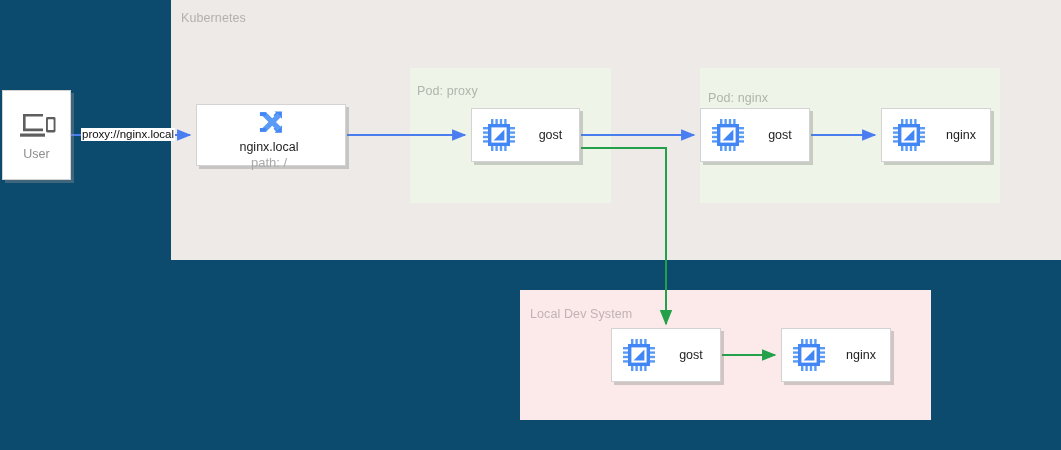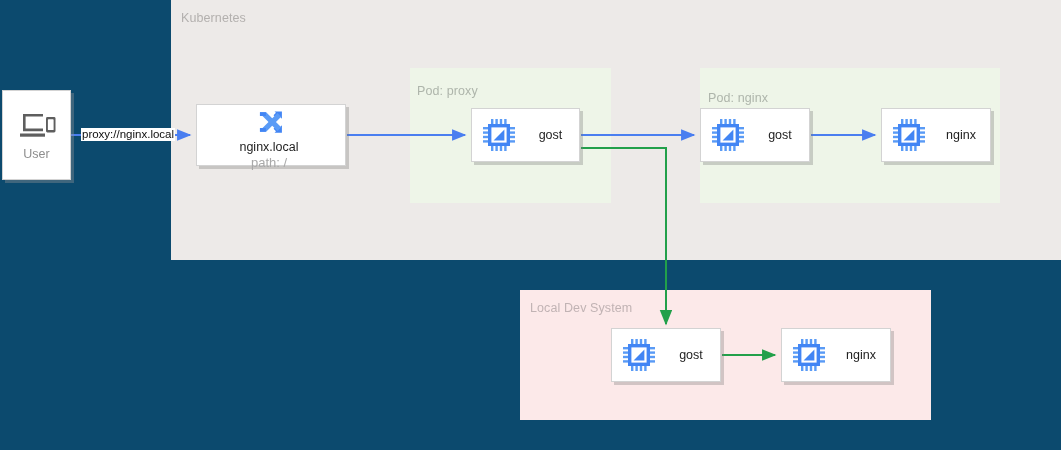--- a/index.html
+++ b/index.html
@@ -152,21 +152,21 @@
 
   <div class="region" id="region-pod-proxy">
     <span class="region-label greenish" style="left:7px; top:10px;margin-top:6px;">Pod: proxy</span>
   </div>
 
   <div class="region" id="region-pod-nginx">
     <span class="region-label greenish" style="left:8px; top:23px;">Pod: nginx</span>
   </div>
 
   <div class="region" id="region-local-dev">
-    <span class="region-label pinkish" style="left:10px; top:11px;">Local Dev System</span>
+    <span class="region-label pinkish" style="left:10px; top:17px;">Local Dev System</span>
   </div>
 
   <svg class="edges">
     <defs>
       <marker id="arrow-blue" markerWidth="9" markerHeight="9" refX="7.2" refY="3.2" orient="auto" markerUnits="strokeWidth">
         <path d="M0,0 L8,3.2 L0,6.4 z" fill="#4a7ef0"></path>
       </marker>
       <marker id="arrow-green" markerWidth="9" markerHeight="9" refX="7.2" refY="3.2" orient="auto" markerUnits="strokeWidth">
         <path d="M0,0 L8,3.2 L0,6.4 z" fill="#22a04a"></path>
       </marker>

